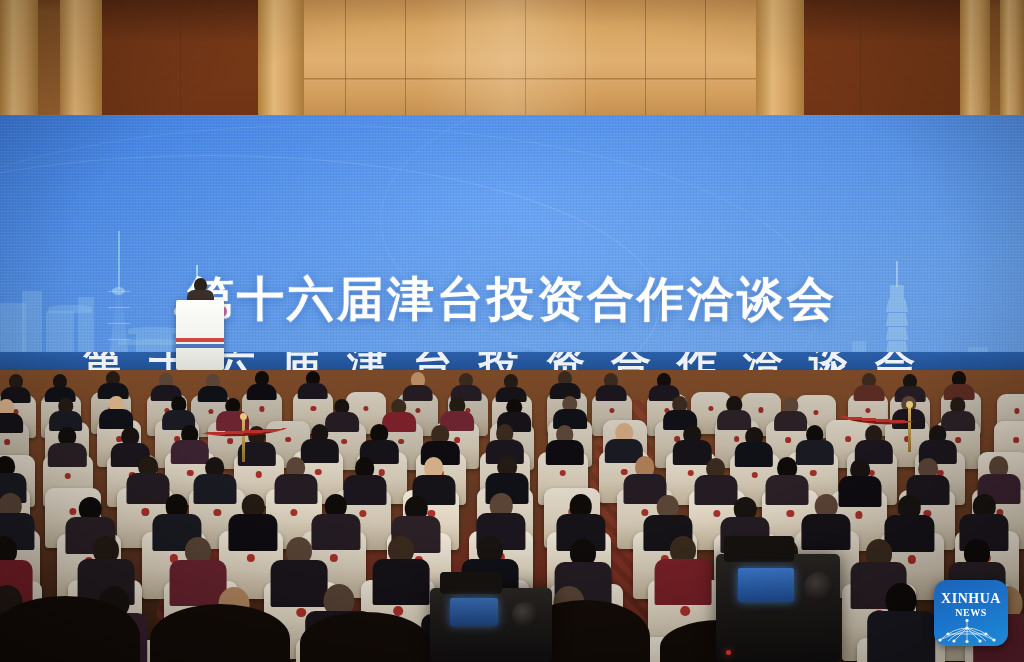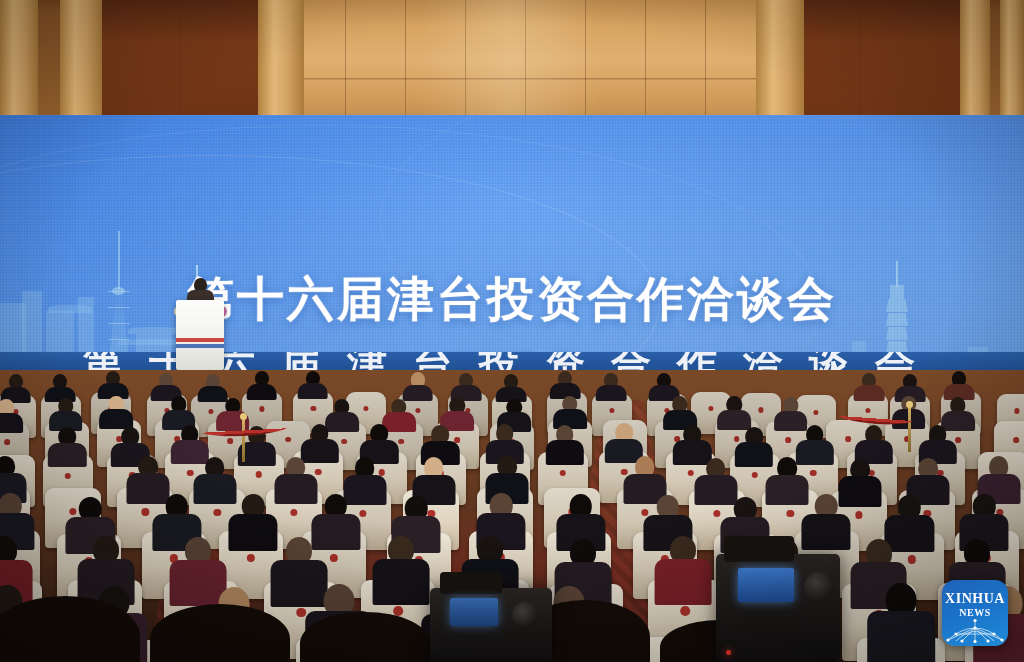--- a/index.html
+++ b/index.html
@@ -132,21 +132,21 @@
      box-shadow:0 0 10px rgba(90,160,255,.7); }
   .cam-lens { position:absolute; border-radius:50%;
      background:radial-gradient(circle at 40% 35%,#4a4440,#0a0908); }
   .cam-led { position:absolute; width:5px; height:5px; border-radius:50%;
      background:#ff3b2e; box-shadow:0 0 7px #ff3b2e; }
   .cam-hood { position:absolute; background:#16130f; border-radius:4px; }
 
   .fg-dark { position:absolute; background:#140c08; border-radius:50% 50% 0 0; }
 
   
-  .wm { position:absolute; right:16px; bottom:16px; width:66px; height:66px;
+  .wm { position:absolute; right:16px; bottom:16px; width:74px; height:66px;
      border-radius:13px; background:linear-gradient(160deg,#1e63b8 0%,#1a72c8 45%,#1f8ad6 100%);
      box-shadow:0 2px 10px rgba(0,0,0,.5); overflow:hidden; }
   .wm .t1 { position:absolute; left:0; right:0; top:11px; text-align:center; color:#fff;
      font-size:14px; font-weight:700; letter-spacing:.5px; font-family:"Liberation Serif",serif; }
   .wm .t2 { position:absolute; left:0; right:0; top:27px; text-align:center; color:#fff;
      font-size:10px; font-weight:700; letter-spacing:.5px; font-family:"Liberation Serif",serif; }
   .wm svg { position:absolute; left:0; bottom:2px; width:66px; height:30px; }
 
   .vign { position:absolute; inset:0; pointer-events:none;
      background:radial-gradient(ellipse 78% 70% at 50% 42%,transparent 55%,rgba(0,0,0,.38) 100%); }

